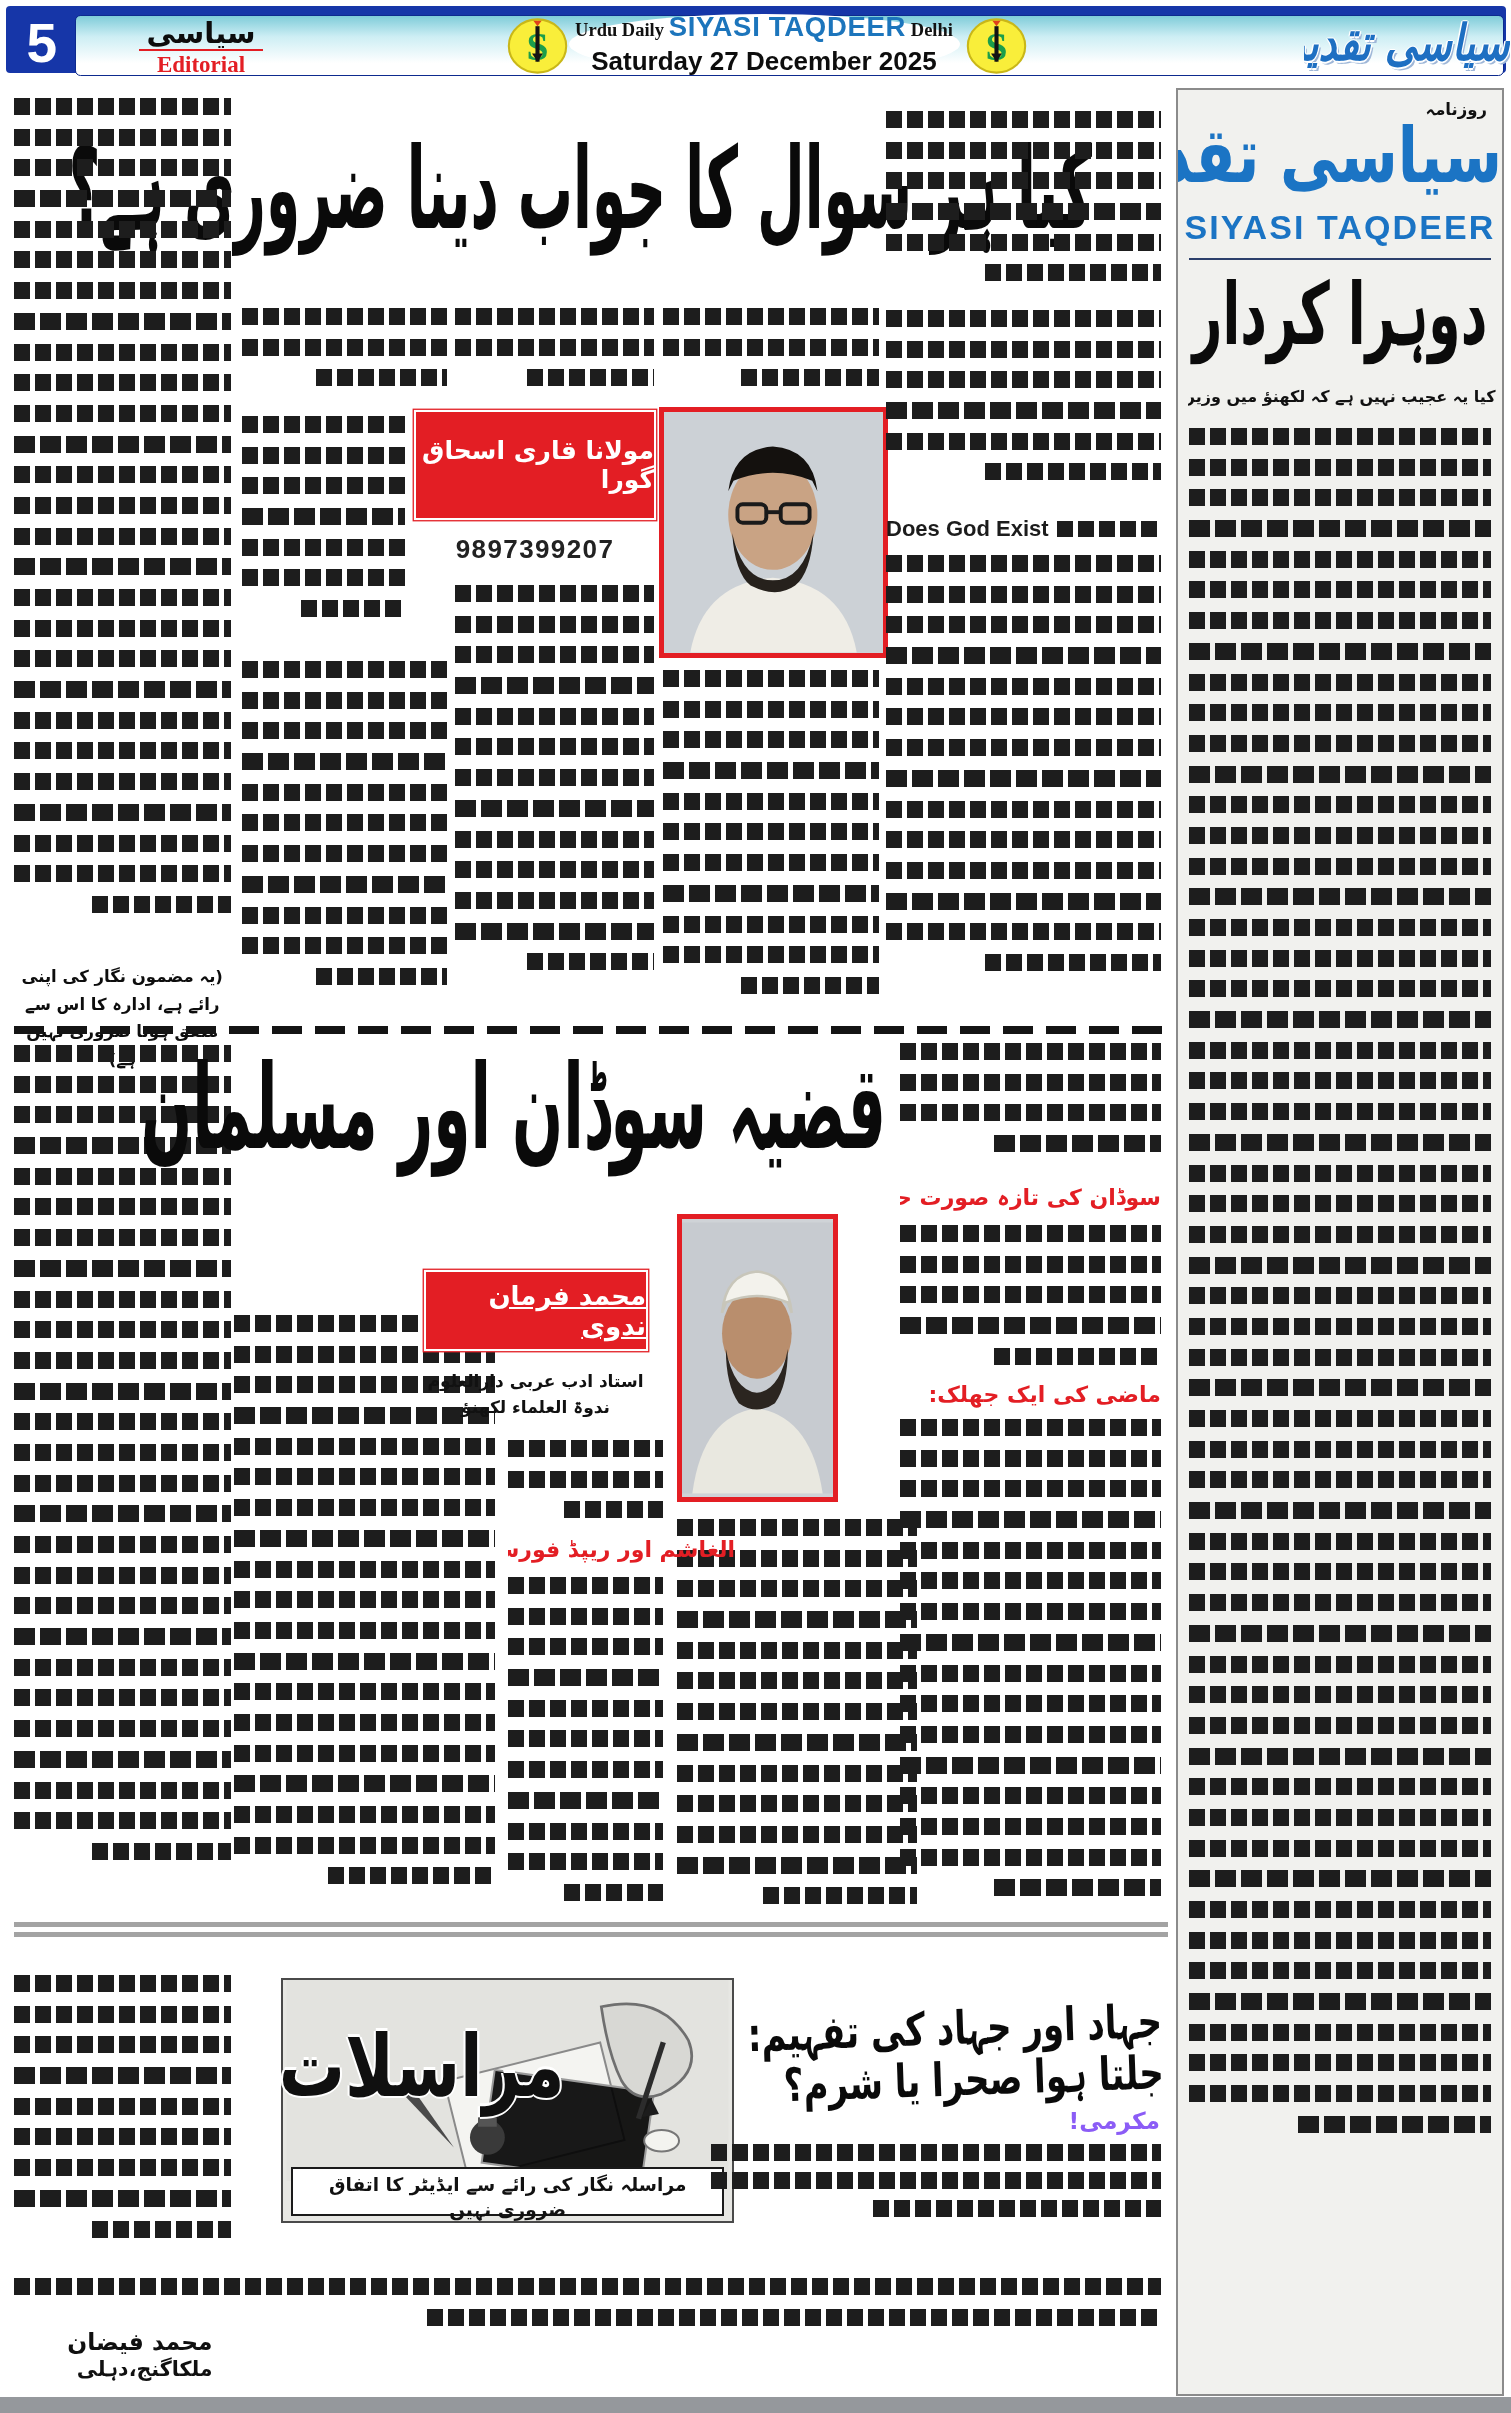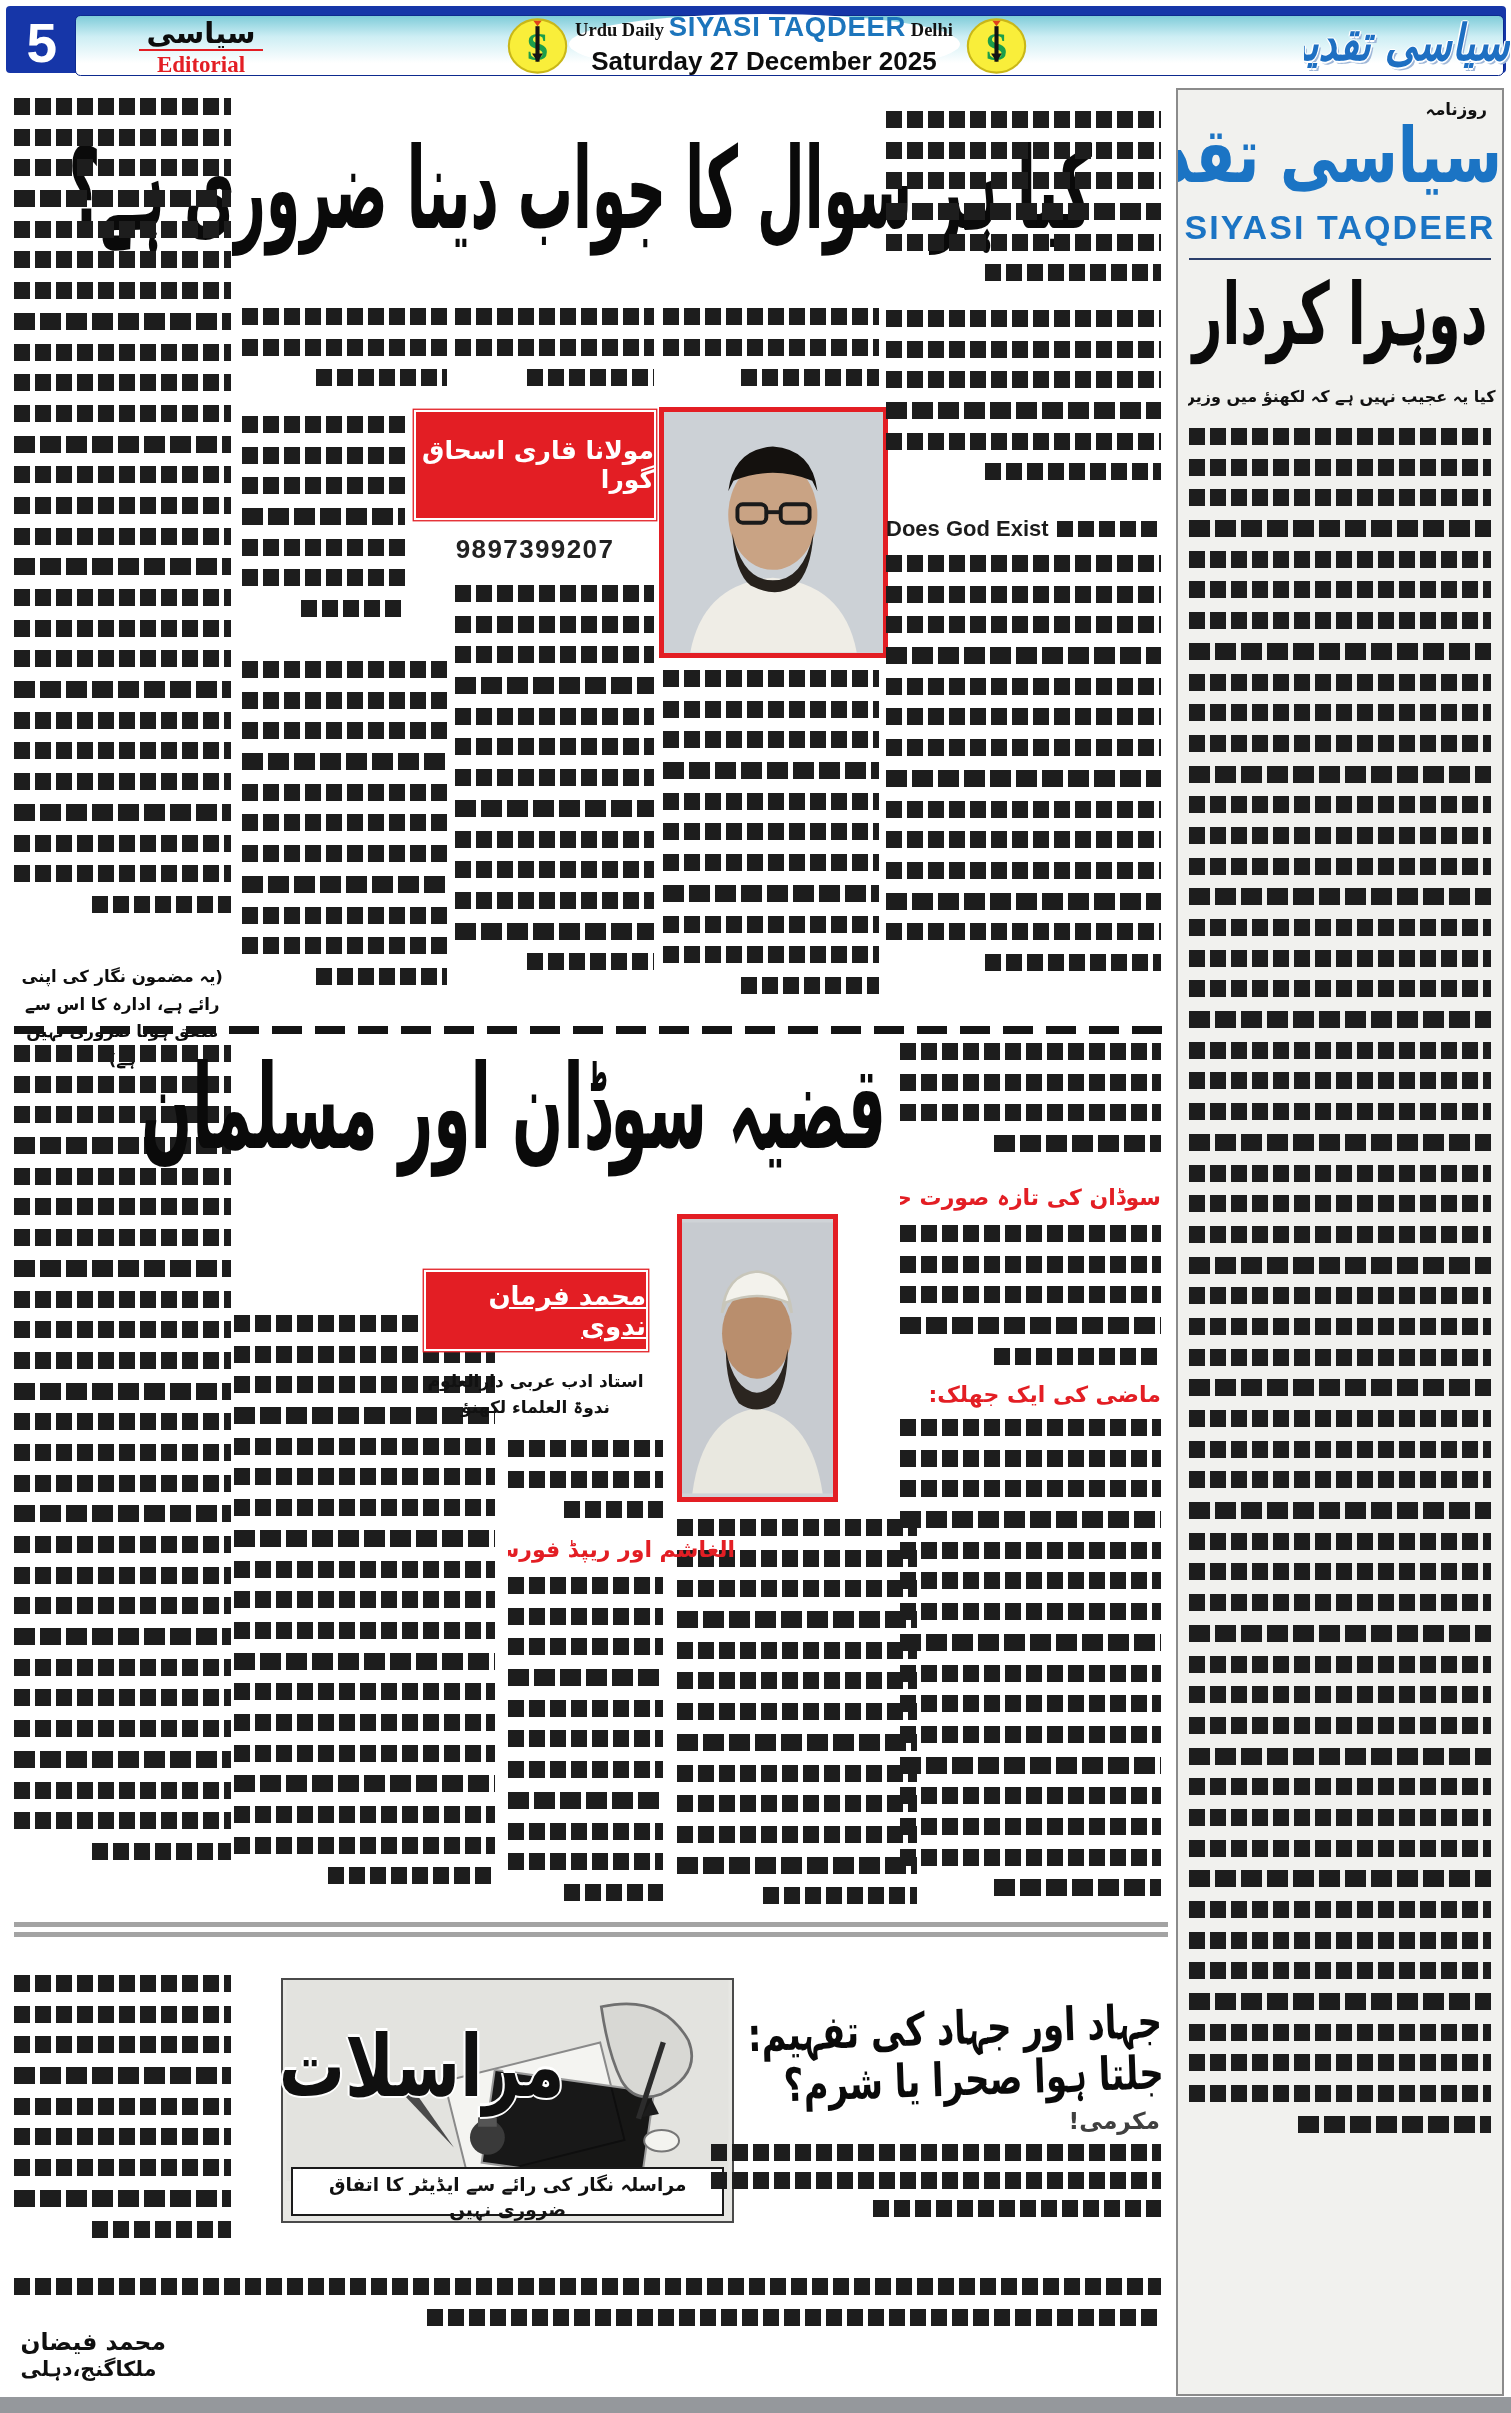--- a/index.html
+++ b/index.html
@@ -63,22 +63,22 @@
   .disc{font-weight:900;font-size:16.5px;color:#0d0d0d;text-align:center;line-height:27.5px;}
   .dashline{background:repeating-linear-gradient(90deg,#141414 0 30px,rgba(0,0,0,0) 30px 43px);}
   .dblrule{background:linear-gradient(#a3a3a3 0 5.5px,rgba(0,0,0,0) 5.5px 9.6px,#a3a3a3 9.6px 15px);}
   .eng-inline{font-family:"Liberation Sans",sans-serif;font-weight:700;font-size:22px;color:#1c1c1c;}
   .authcap{font-weight:900;font-size:17px;color:#111;text-align:center;line-height:26px;}
   .lt-box{border:2.1px solid #4a4a4a;background:#e7e7e3;box-sizing:border-box;}
   .lt-note{border:2.1px solid #1a1a1a;background:#fff;font-weight:900;font-size:18.5px;color:#111;
            text-align:center;line-height:25px;padding:2.7px 5.5px;box-sizing:border-box;}
   .lt-head{color:#0a0a0a;font-weight:900;font-size:34px;line-height:1.12;text-align:right;
            transform:rotate(-2deg) scaleY(1.35);transform-origin:100% 0;}
-  .salut{font-weight:900;font-size:23.4px;color:#404040;text-align:right;}
-  .sign{font-weight:900;color:#101010;text-align:left;}
+  .salut{font-weight:900;font-size:23.4px;color:#8b5cf6;text-align:right;}
+  .sign{font-weight:900;color:#101010;text-align:right;}
   .footerbar{left:0;top:2397px;width:1511px;height:16.5px;background:#95989c;}
 </style>
 </head>
 <body>
 
 <div class="page">
 
   <div class="abs hdr">
     <div class="abs pageno">5</div>
     <div class="abs hdr-grad"></div>

